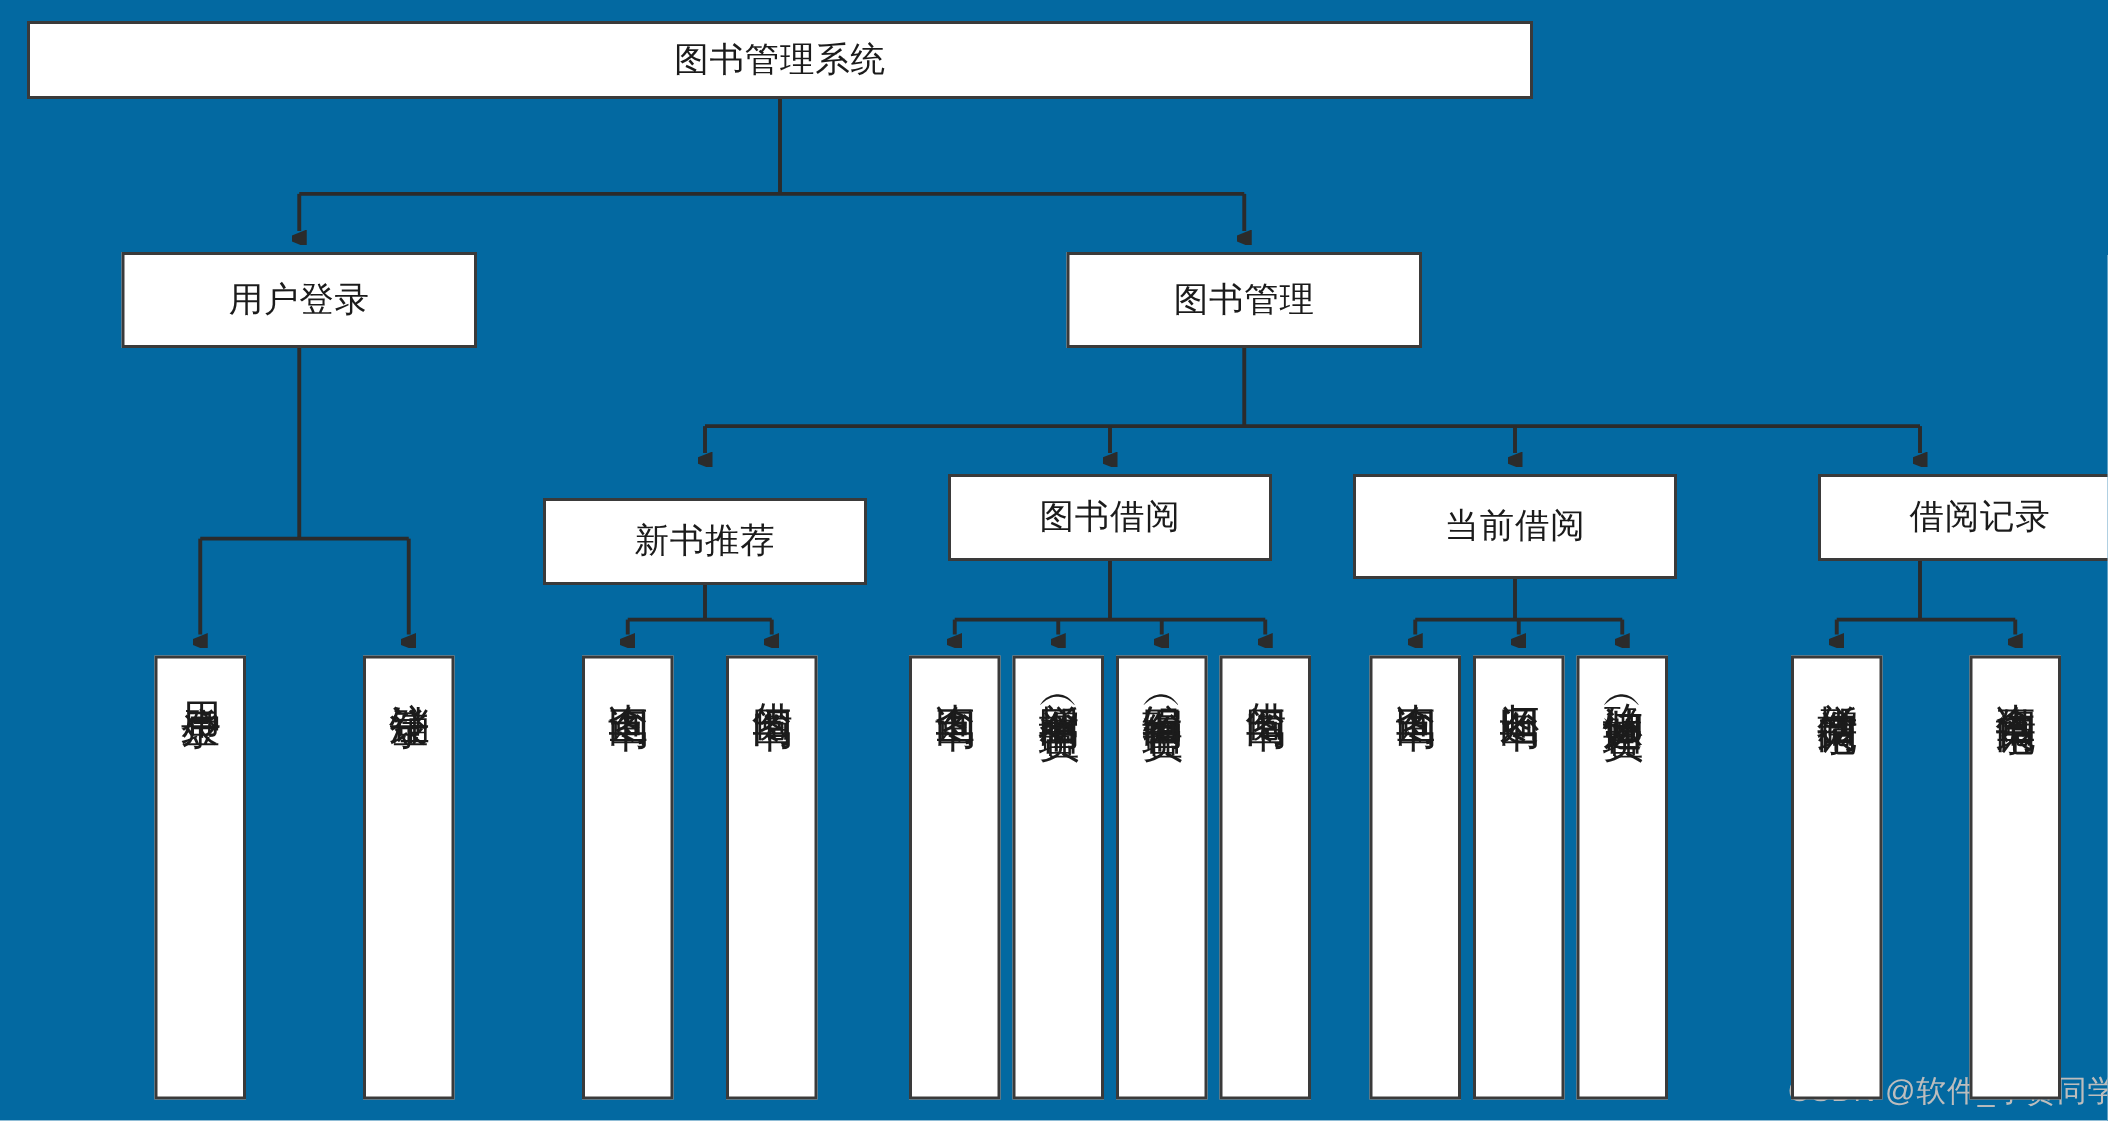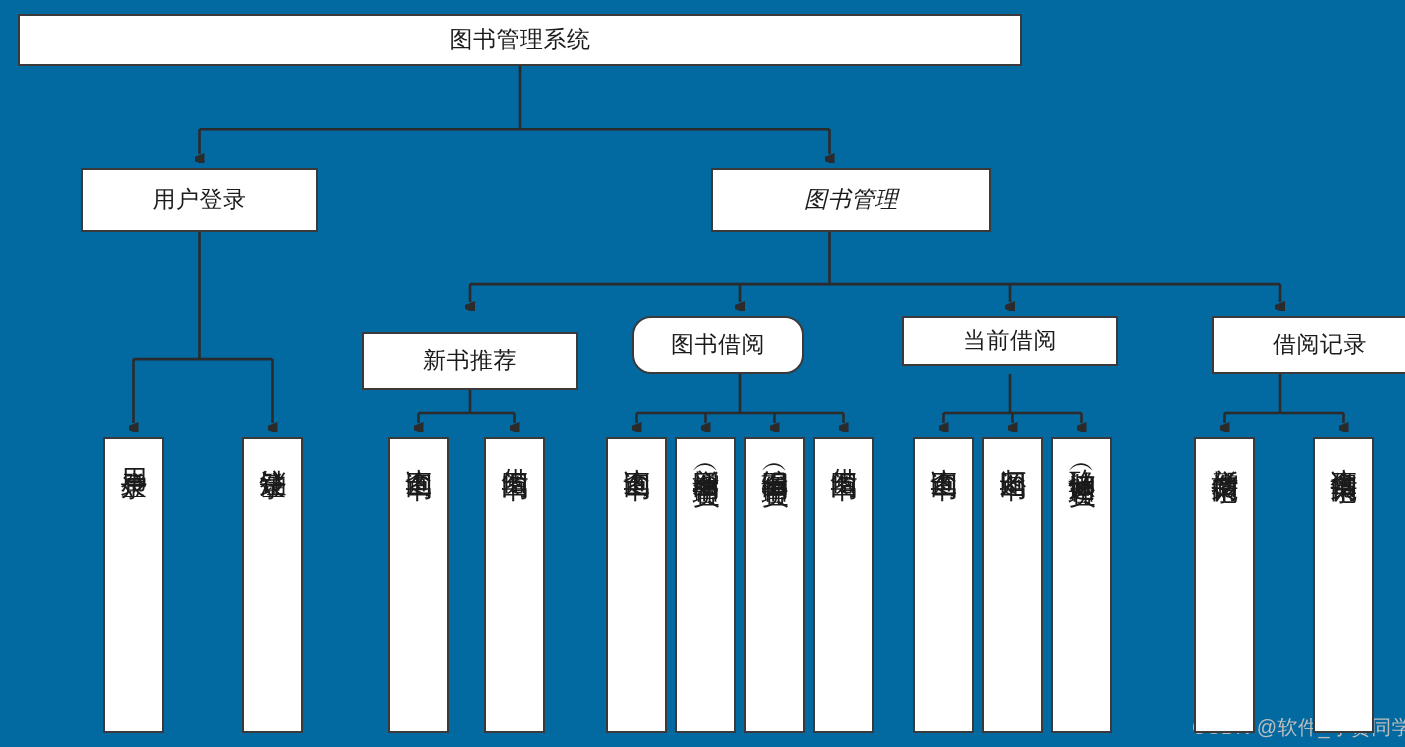--- a/index.html
+++ b/index.html
@@ -120,30 +120,30 @@
   </svg>
 
   <div class="node root horizontal" style="left: 18px; top: 14px; width: 1004px; height: 52px;">
     <span class="label">图书管理系统</span>
   </div>
 
   <div class="watermark" style="left:1192px; top:714px;">CSDN @软件_小贺同学</div>
 <div class="node horizontal" style="left: 81px; top: 168px; width: 237px; height: 64px;">
       <span class="label">用户登录</span>
     </div>
-    <div class="node horizontal" style="left: 711px; top: 168px; width: 280px; height: 64px; font-style: italic;">
+    <div class="node horizontal" style="left: 711px; top: 168px; width: 237px; height: 64px;">
       <span class="label">图书管理</span>
     </div>
     <div class="node horizontal" style="left: 362px; top: 332px; width: 216px; height: 58px;">
       <span class="label">新书推荐</span>
     </div>
-    <div class="node horizontal" style="left: 632px; top: 316px; width: 172px; height: 58px; border-radius: 19px;">
+    <div class="node horizontal" style="left: 632px; top: 316px; width: 216px; height: 58px;">
       <span class="label">图书借阅</span>
     </div>
-    <div class="node horizontal" style="left: 902px; top: 316px; width: 216px; height: 50px;">
+    <div class="node horizontal" style="left: 902px; top: 316px; width: 216px; height: 70px;">
       <span class="label">当前借阅</span>
     </div>
     <div class="node horizontal" style="left: 1172px; top: 316px; width: 216px; height: 58px; margin-left: 40px;">
       <span class="label">借阅记录</span>
     </div>
     <div class="node vertical" style="left: 103px; top: 437px; width: 61px; height: 296px;">
       <span class="label">用户登录</span>
     </div>
     <div class="node vertical" style="left: 242px; top: 437px; width: 61px; height: 296px;">
       <span class="label">注销登录</span>

